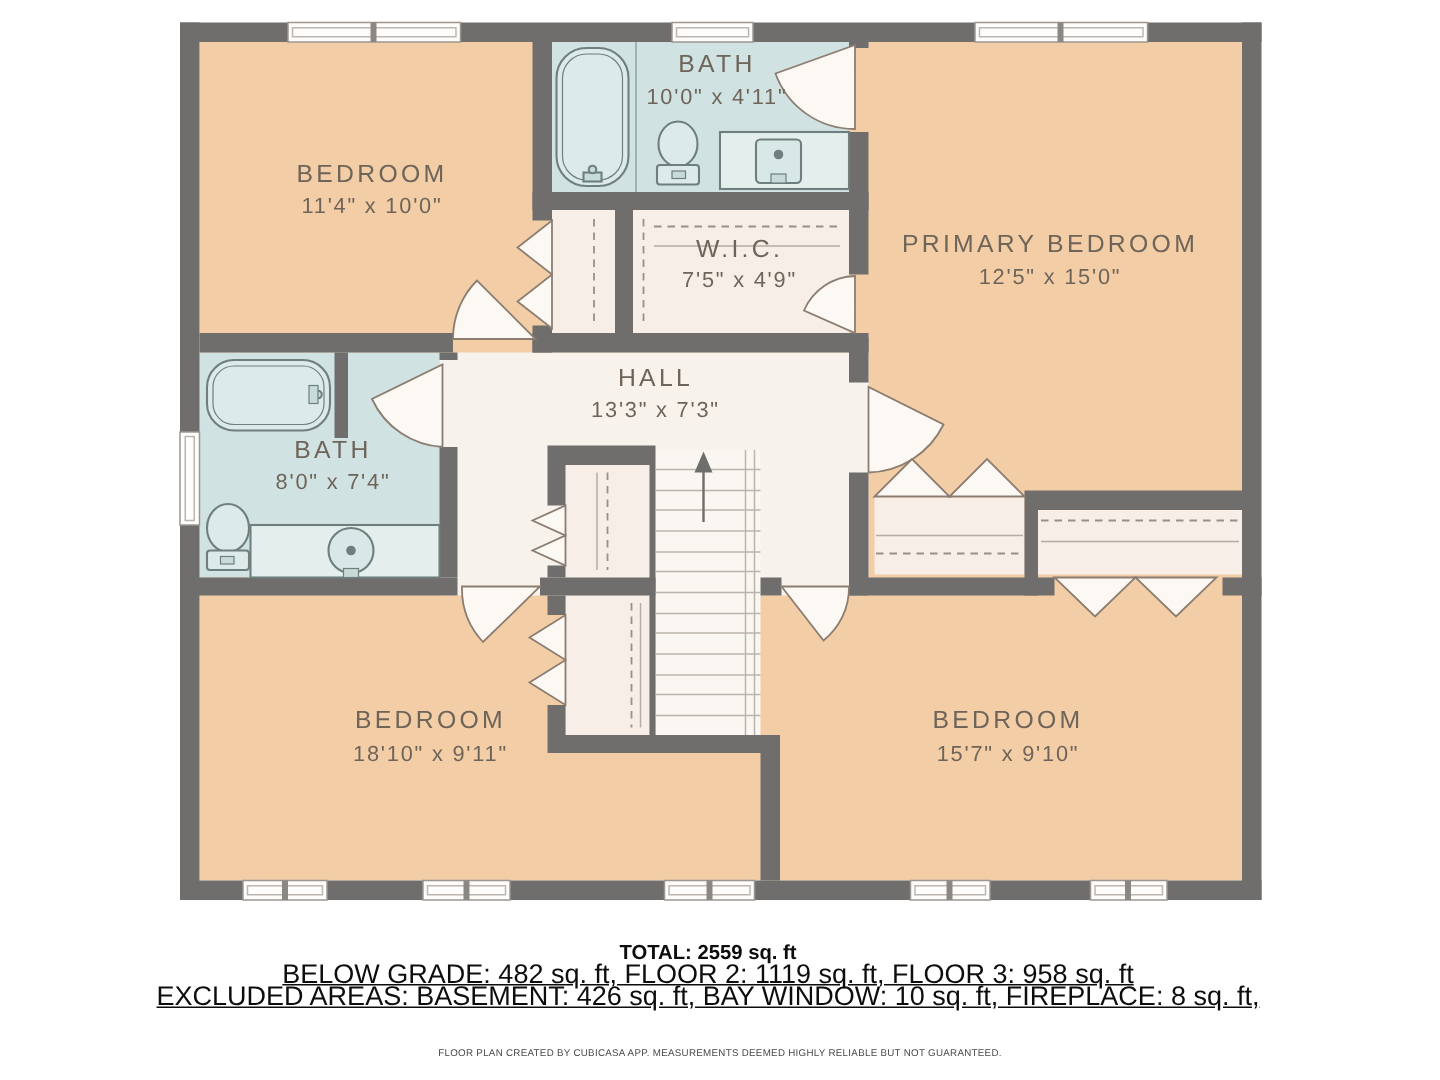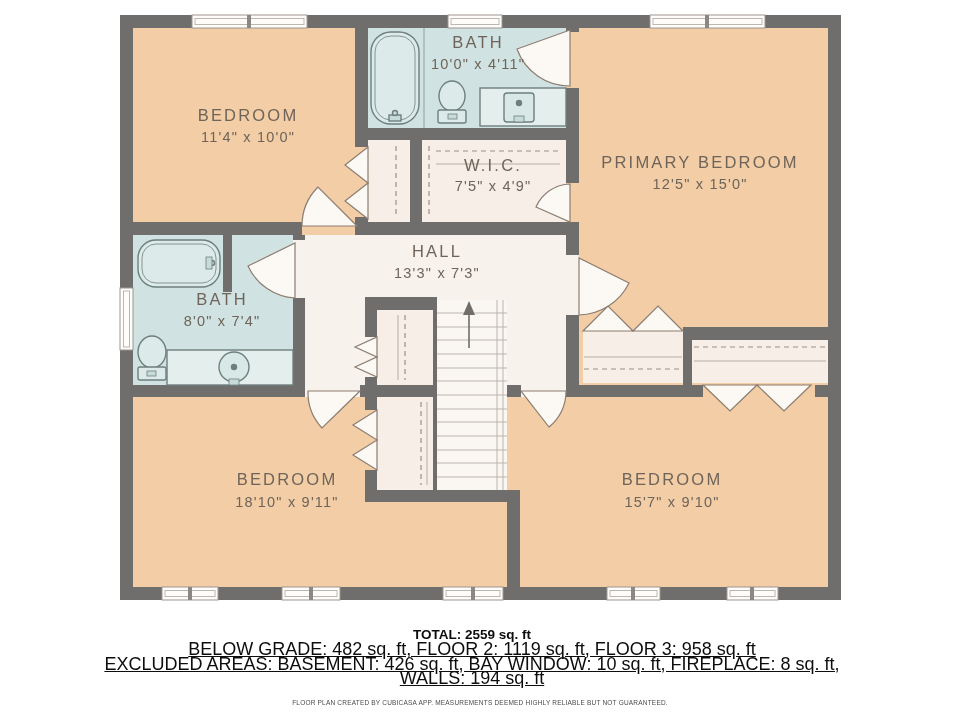--- a/index.html
+++ b/index.html
@@ -237,16 +237,15 @@
     <text x="672" y="485" class="room-name">BEDROOM</text>
     <text x="672" y="507" class="room-dims">15'7" x 9'10"</text>
   </g>
 </svg>
 </div>
 
 <div class="summary">
   <div class="total">TOTAL: 2559 sq. ft</div>
   <div class="line">BELOW GRADE: 482 sq. ft, FLOOR 2: 1119 sq. ft, FLOOR 3: 958 sq. ft</div>
   <div class="line">EXCLUDED AREAS: BASEMENT: 426 sq. ft, BAY WINDOW: 10 sq. ft, FIREPLACE: 8 sq. ft,</div>
-  <div class="line">WALLS: 194 sq. ft</div>
 </div>
 
 <div class="footnote">FLOOR PLAN CREATED BY CUBICASA APP. MEASUREMENTS DEEMED HIGHLY RELIABLE BUT NOT GUARANTEED.</div>
 
 </body></html>

